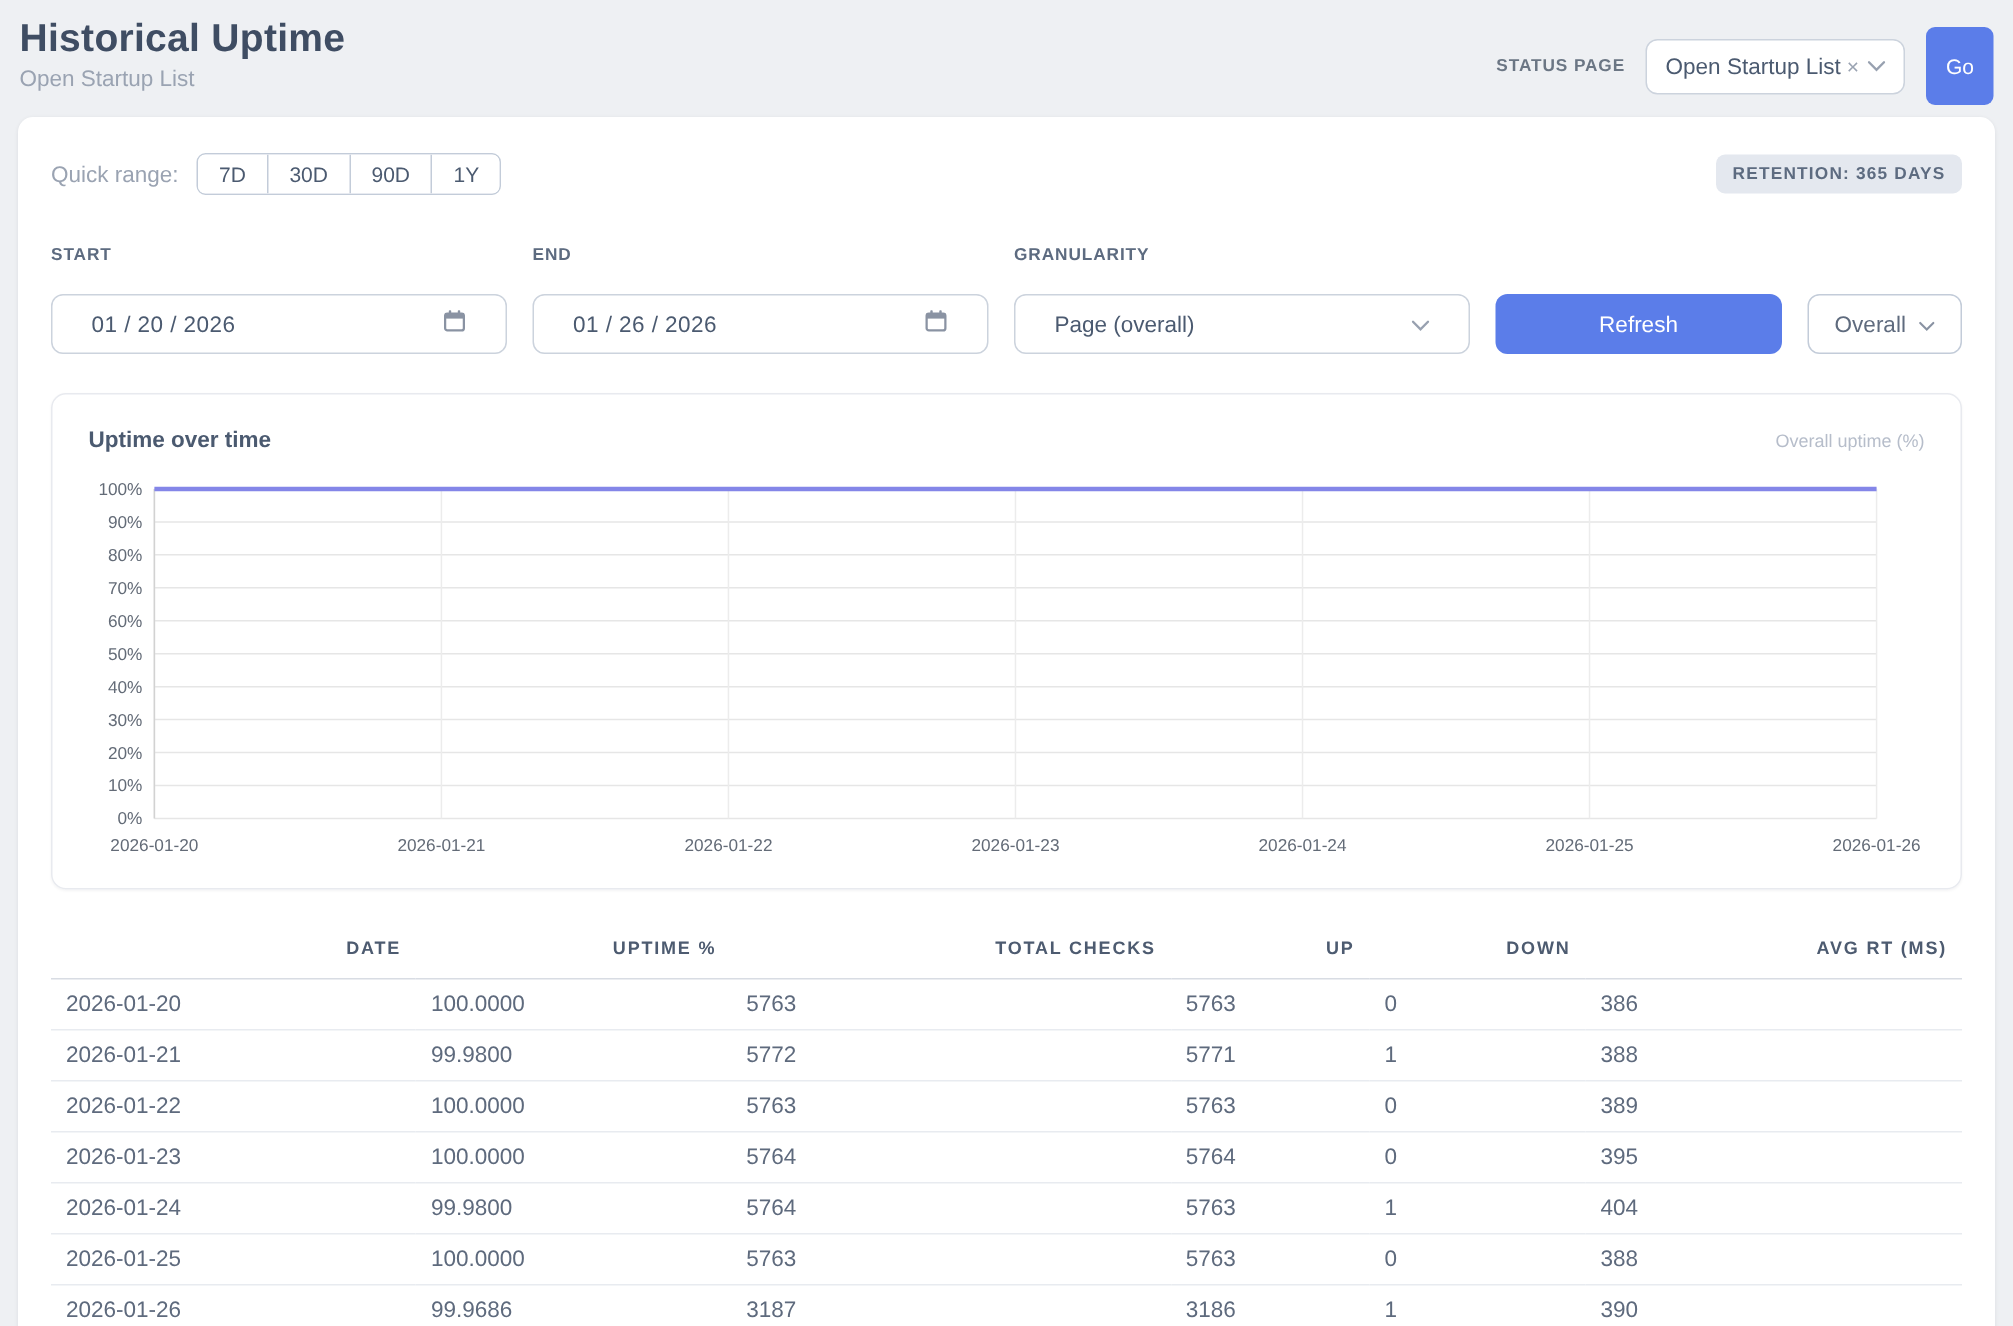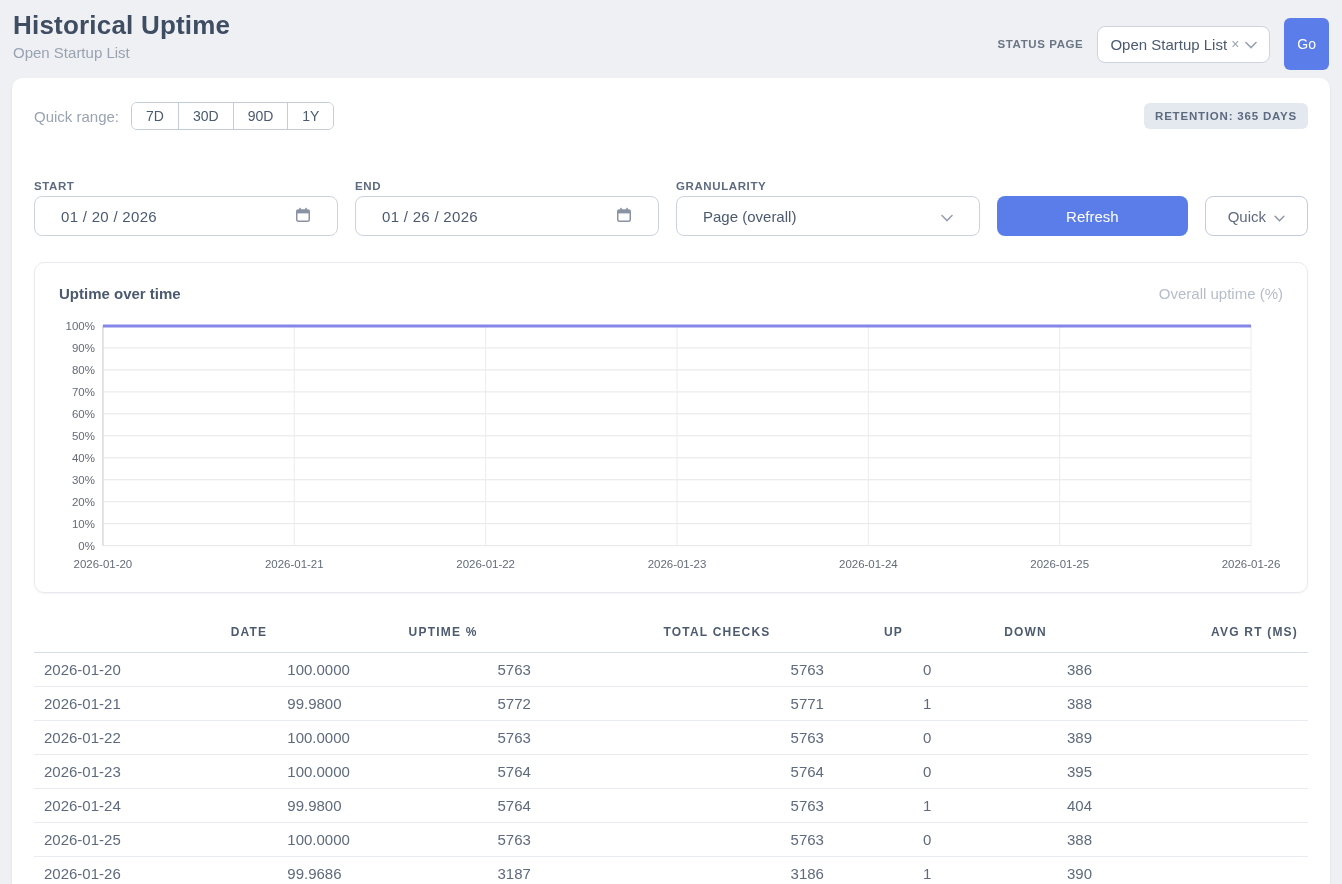--- a/index.html
+++ b/index.html
@@ -44,21 +44,21 @@
     border: none; border-left: 1px solid #c3ccd9; background: #fff;
     font-size: 14px; color: #4b5a70; padding: 5px 14px; cursor: pointer; font-family: inherit;
   }
   .seg-group button:first-child { border-left: none; }
   .retention-badge {
     background: #e4e8ef; color: #5d6b80; font-size: 11.5px; font-weight: 700;
     letter-spacing: .8px; border-radius: 6px; padding: 7px 11px;
   }
   
   .filters-row { display: flex; align-items: flex-end; gap: 17px; margin-top: 22px; }
-  .field { display: flex; flex-direction: column; gap: 4px; }
+  .field { display: flex; flex-direction: column; gap: 20px; }
   .field-label { font-size: 11.5px; font-weight: 600; letter-spacing: .6px; color: #5d6b80; }
   .input-box {
     width: 304px; height: 40px; border: 1px solid #ccd3dd; border-radius: 8px;
     background: #fff; display: flex; align-items: center; justify-content: space-between;
     padding: 0 26px; font-size: 15px; color: #4b5a70; cursor: pointer;
   }
   .date-text { letter-spacing: .3px; }
   .refresh-btn {
     width: 192px; height: 40px; background: #5b7de9; color: #fff; border: none;
     border-radius: 8px; font-size: 15px; cursor: pointer; font-family: inherit; margin-top: 44px;
@@ -69,21 +69,21 @@
     display: flex; align-items: center; justify-content: center; gap: 8px;
   }
   
   .chart-card {
     border: 1px solid #e8eaef; border-radius: 10px;
     box-shadow: 0 1px 2px rgba(16,24,40,.05);
     padding: 22px 24px 16px 24px; margin-top: 26px;
   }
   .chart-head { display: flex; justify-content: space-between; align-items: center; margin-bottom: 16px; }
   .chart-title { font-size: 15px; font-weight: 700; color: #4b5a70; }
-  .chart-legend { font-size: 15px; color: #b6bdca; }
+  .chart-legend { font-size: 12px; color: #b6bdca; }
   .chart-wrap svg { width: 100%; height: auto; display: block; }
   
   .uptime-table { width: 100%; border-collapse: collapse; margin-top: 26px; }
   .uptime-table th {
     text-align: right; font-size: 12px; font-weight: 700; letter-spacing: 1.2px;
     color: #4d5b70; padding: 6px 10px 13px 10px; border-bottom: 1px solid #d8dce3;
   }
   .uptime-table td {
     font-size: 15px; color: #5e6a7d; padding: 8px 10px;
     border-bottom: 1px solid #e8ebf0; height: 33px;
@@ -162,21 +162,21 @@
         <span>Page (overall)</span>
         <span>
           <svg width="12" height="8" viewBox="0 0 12 8">
               <path d="M1 1.5 L6 6.5 L11 1.5" stroke="#98a1b0" stroke-width="1.6" fill="none" stroke-linecap="round"></path>
             </svg>
         </span>
       </div>
     </div>
     <button class="refresh-btn">Refresh</button>
     <button class="export-btn">
-      <span>Quick</span>
+      <span>Overall</span>
       <span>
         <svg width="11" height="7" viewBox="0 0 12 8">
             <path d="M1 1.5 L6 6.5 L11 1.5" stroke="#8a93a3" stroke-width="1.6" fill="none" stroke-linecap="round"></path>
           </svg>
       </span>
     </button>
   </div>
 
   <div class="chart-card">
     <div class="chart-head">

